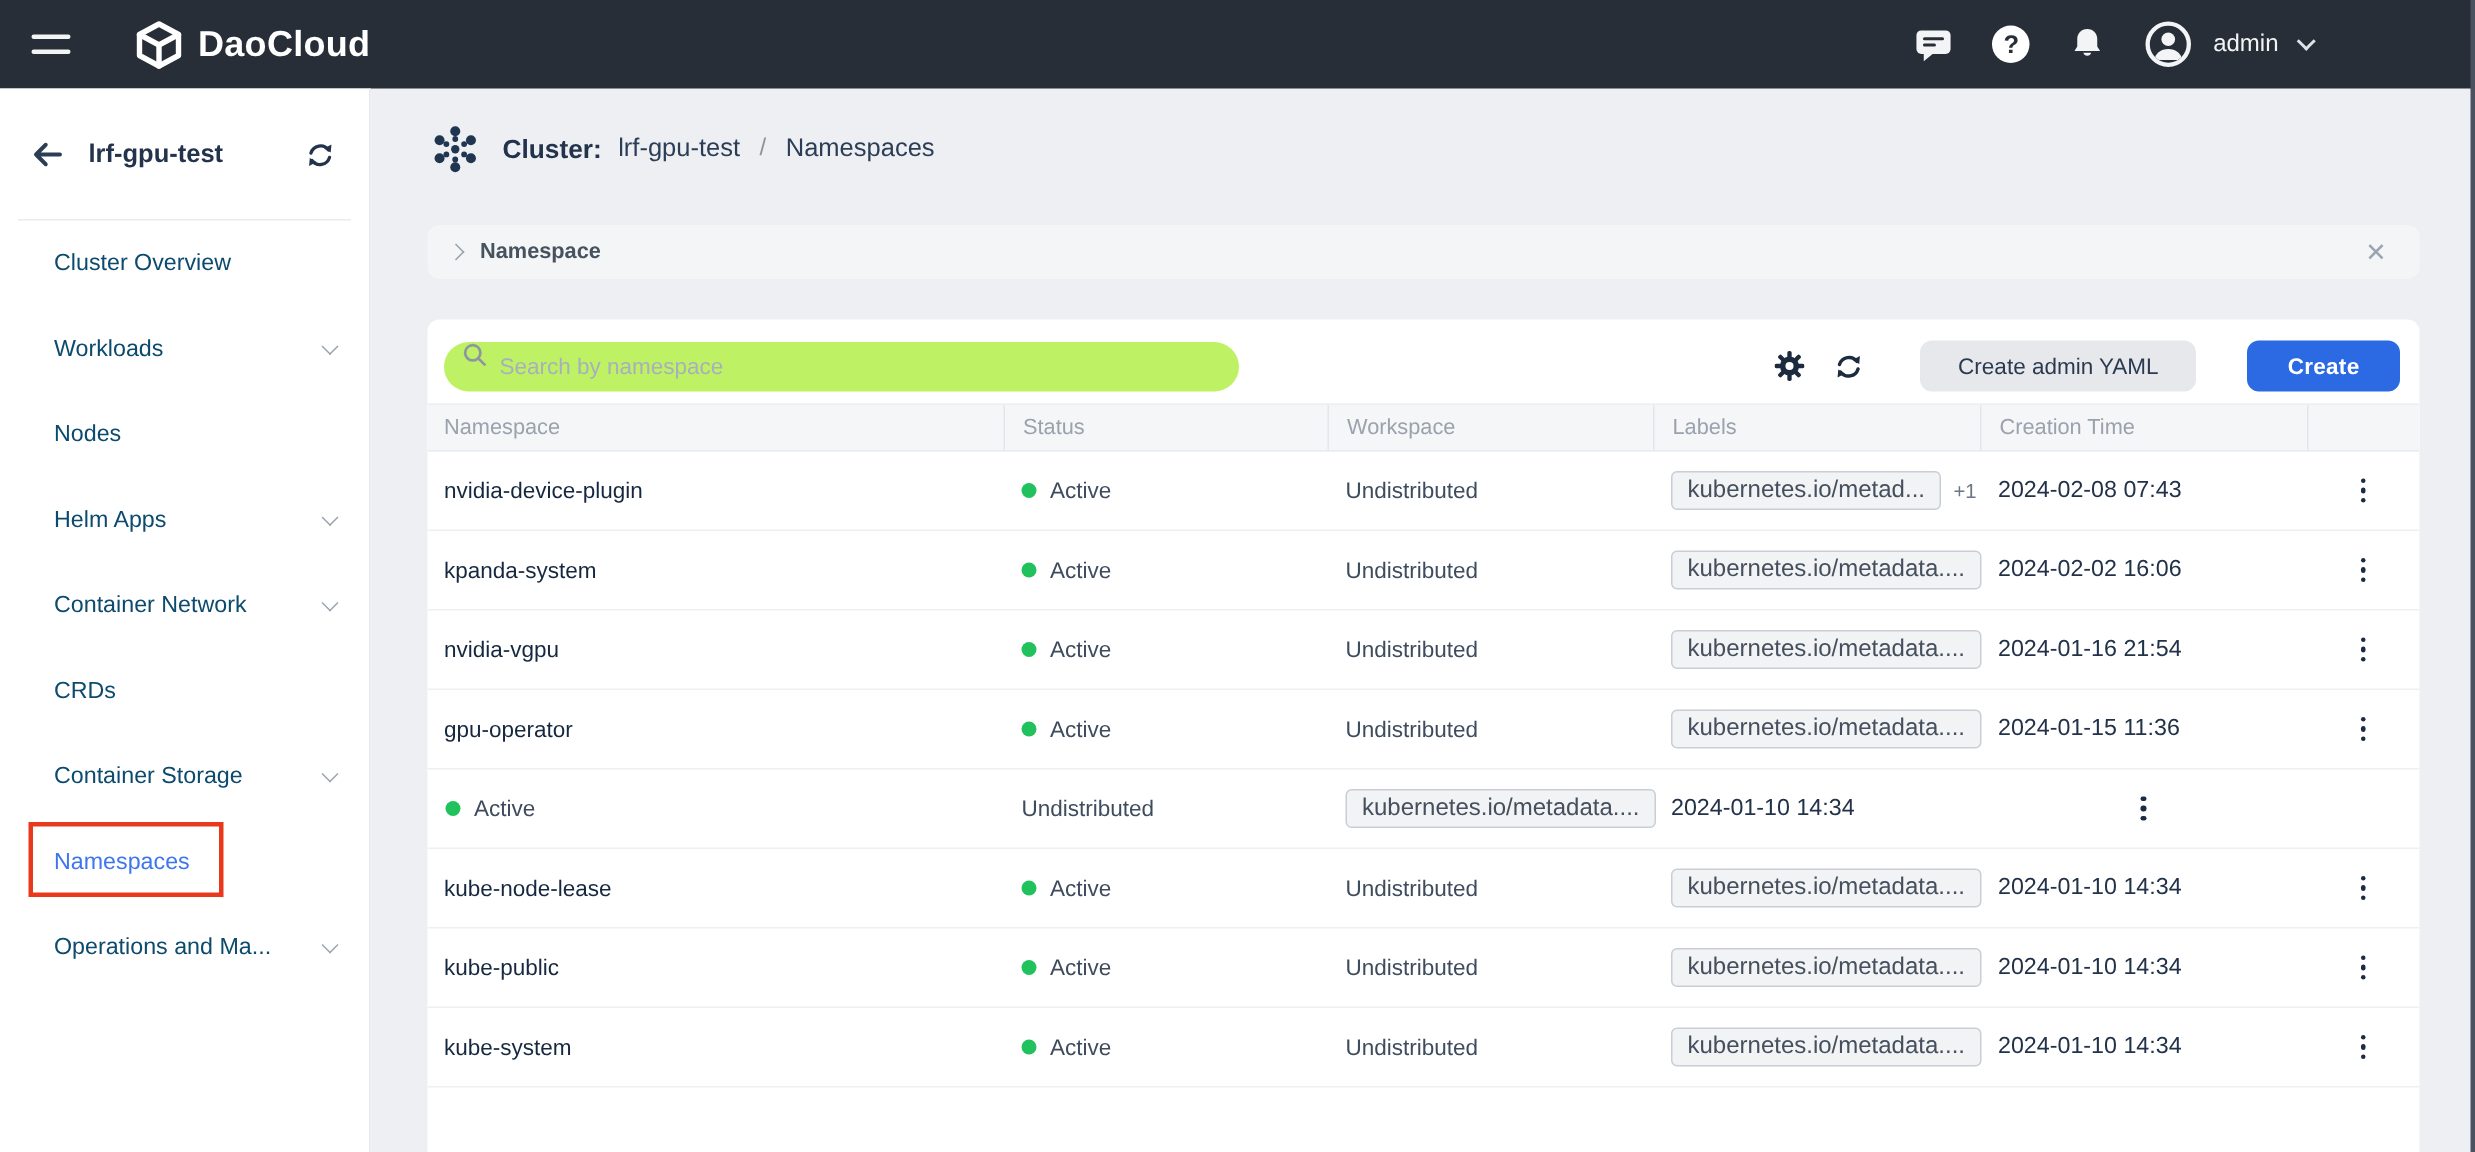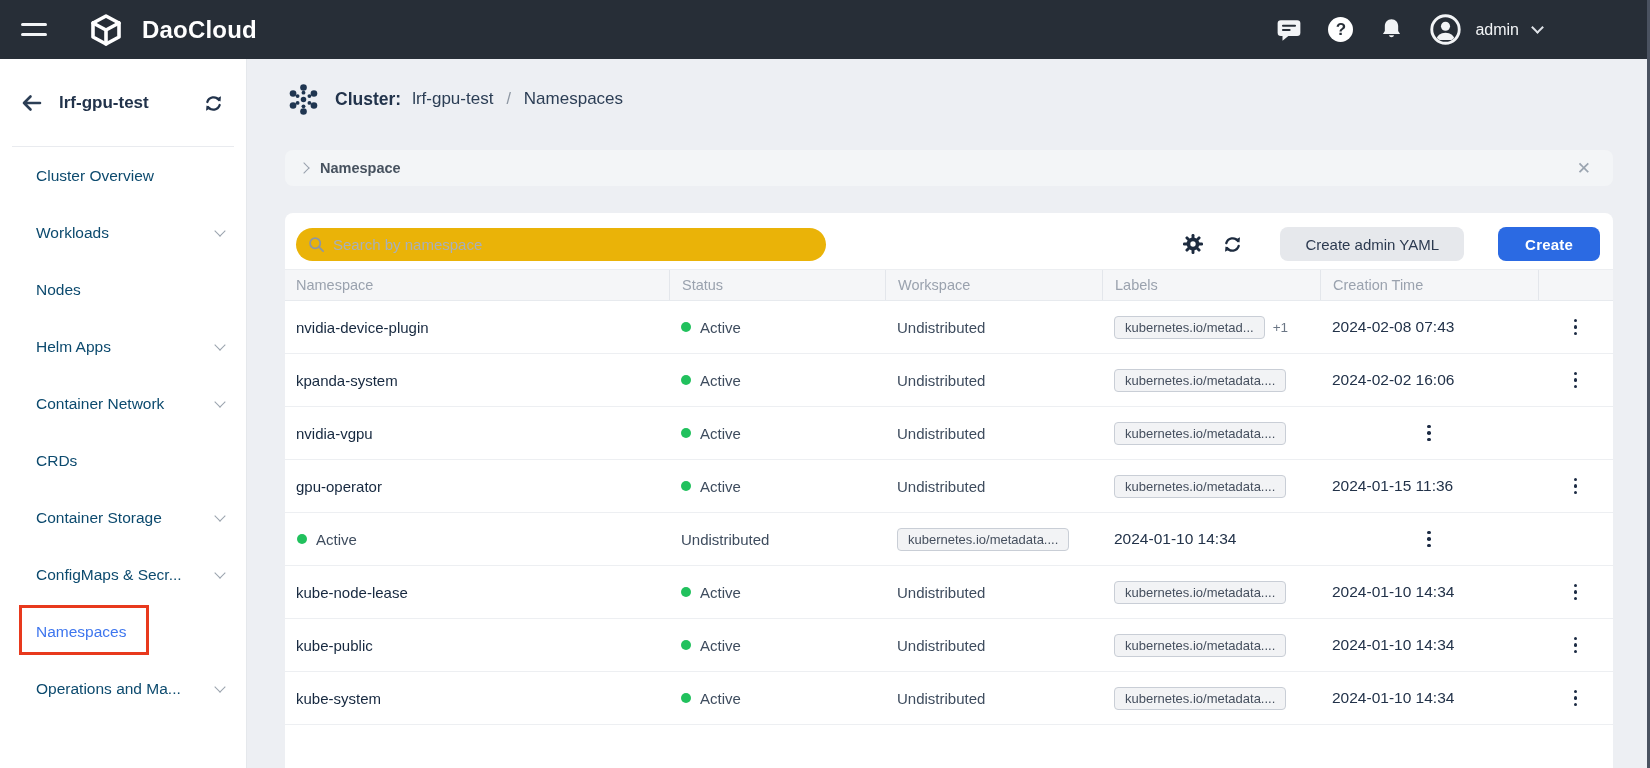--- a/index.html
+++ b/index.html
@@ -9,21 +9,21 @@
     --divider:#e5e8ec; --row-border:#edeff2; --bar-bg:#f3f5f7;
   }
   *{box-sizing:border-box;margin:0;padding:0}
   html,body{width:1650px;height:768px;overflow:hidden}
   body{font-family:"Liberation Sans","DejaVu Sans",sans-serif;background:var(--page-bg);position:relative}
 
   
   .topbar{height:59px;background:var(--topbar-bg);display:flex;align-items:center;color:#fff}
   .hamburger{width:26px;margin-left:21px;display:flex;flex-direction:column;gap:7px;cursor:pointer}
   .hamburger i{display:block;height:3px;border-radius:2px;background:#f2f4f6}
-  .brand{display:flex;align-items:center;gap:19px;margin-left:42px}
+  .brand{display:flex;align-items:center;gap:9px;margin-left:42px}
   .brand-name{font-size:24px;font-weight:bold;letter-spacing:.2px}
   .top-right{margin-left:auto;display:flex;align-items:center;gap:26px;padding-right:108px}
   .help-badge{width:25px;height:25px;border-radius:50%;background:#fff;color:var(--topbar-bg);
     font-weight:bold;font-size:17px;display:flex;align-items:center;justify-content:center}
   .admin-wrap{display:flex;align-items:center;gap:14px}
   .admin-name{font-size:16px;color:#f2f4f6}
   .chev-down-w{width:9px;height:9px;border-right:2px solid #dfe3e8;border-bottom:2px solid #dfe3e8;
     transform:rotate(45deg);margin-top:-4px}
 
   
@@ -53,42 +53,42 @@
   .collapse-bar{margin-top:30px;height:36px;background:var(--bar-bg);border-radius:8px;
     display:flex;align-items:center;padding:0 22px 0 15px}
   .chev-right{width:8px;height:8px;border-right:1.7px solid #98a1ad;border-top:1.7px solid #98a1ad;
     transform:rotate(45deg);margin-right:12px}
   .collapse-title{font-size:14.5px;font-weight:bold;color:#47525f}
   .close-x{margin-left:auto;color:#9aa4b0;font-size:17px;line-height:1;cursor:pointer}
 
   
   .card{margin-top:27px;background:#fff;border-radius:8px 8px 0 0;height:555px;overflow:hidden}
   .toolbar{display:flex;align-items:center;padding:14px 13px 8px 11px}
-  .search{width:530px;height:33px;background:#eab308;border-radius:17px;display:flex;align-items:center;padding:0 12px}
+  .search{width:530px;height:33px;background:#bef264;border-radius:17px;display:flex;padding:0 12px}
   .search input{border:none;background:transparent;outline:none;font-size:15px;color:#3e4c5e;flex:1;margin-left:8px;
     font-family:"Liberation Sans","DejaVu Sans",sans-serif}
   .search input::placeholder{color:#a8b0bb}
   .tool-icons{margin-left:auto;display:flex;align-items:center;gap:19px}
   .icon-btn{cursor:pointer;display:flex;align-items:center}
   .btn{height:34px;border:none;border-radius:8px;font-size:15px;cursor:pointer;
     font-family:"Liberation Sans","DejaVu Sans",sans-serif}
   .btn-gray{background:#e6e8ec;color:#2c3a50;padding:0 25px;margin-left:18px}
   .btn-blue{background:var(--accent);color:#fff;padding:0 27px;margin-left:15px;font-weight:bold;letter-spacing:.2px}
 
   
   .thead,.trow{display:grid;grid-template-columns:384px 216px 217px 218px 218px 75px}
   .thead{height:32px;background:#f5f6f8;border-top:1px solid #eceef1;border-bottom:1px solid #e7eaee}
   .th{display:flex;align-items:center;padding-left:12px;font-size:14.5px;color:var(--text-muted)}
   .th:first-child{padding-left:11px}
   .th + .th{border-left:1px solid #e3e6eb}
   .trow{height:53px;border-bottom:1px solid var(--row-border)}
   .td{display:flex;align-items:center;padding-left:12px;font-size:15px;color:var(--text-body);min-width:0}
   .td.name{padding-left:11px;font-weight:normal;color:#16283f;cursor:pointer}
   .dot{width:10px;height:10px;border-radius:50%;background:var(--green);margin-right:9px;flex:none}
-  .chip{background:#f2f3f5;border:1px solid #c9ced6;border-radius:4px;font-size:13px;color:#454f5e;
+  .chip{background:#f2f3f5;border:1px solid #c9ced6;border-radius:4px;font-size:16px;color:#454f5e;
     padding:3px 10px;white-space:nowrap}
   .extra{font-size:13.5px;color:#6b7685;margin-left:8px}
   .td.time{color:#223249;font-size:15.5px}
   .td.actions{justify-content:center;padding-left:0}
   .kebab{display:flex;flex-direction:column;gap:3px;cursor:pointer;padding:4px}
   .kebab i{width:3.6px;height:3.6px;border-radius:50%;background:#1c2b44;display:block}
 
   .right-strip{position:absolute;top:0;right:0;width:3px;height:768px;background:#4a5260}
 </style>
 </head>
@@ -186,25 +186,20 @@
     <span class="nav-label">CRDs</span>
 
   </li>
 
   <li class="nav-item">
     <span class="nav-label">Container Storage</span>
     <span class="chev"></span>
 
   </li>
 
-  <li class="nav-item">
-    <span class="nav-label">ConfigMaps &amp; Secr...</span>
-    <span class="chev"></span>
-
-  </li>
 
   <li class="nav-item active">
     <span class="nav-label">Namespaces</span>
 
     <span class="annotation-box"></span>
   </li>
 
   <li class="nav-item">
     <span class="nav-label">Operations and Ma...</span>
     <span class="chev"></span>
@@ -330,20 +325,21 @@
     <div class="td name">nvidia-vgpu</div>
     <div class="td">
       <span class="dot"></span>
       <span class="status-text">Active</span>
     </div>
     <div class="td">Undistributed</div>
     <div class="td">
       <span class="chip">kubernetes.io/metadata....</span>
 
     </div>
+    <div class="td time">2024-01-16 21:54</div>
     <div class="td actions">
       <span class="kebab">
                 <i></i>
                 <i></i>
                 <i></i>
               </span>
     </div>
   </div>
 
   <div class="trow">

